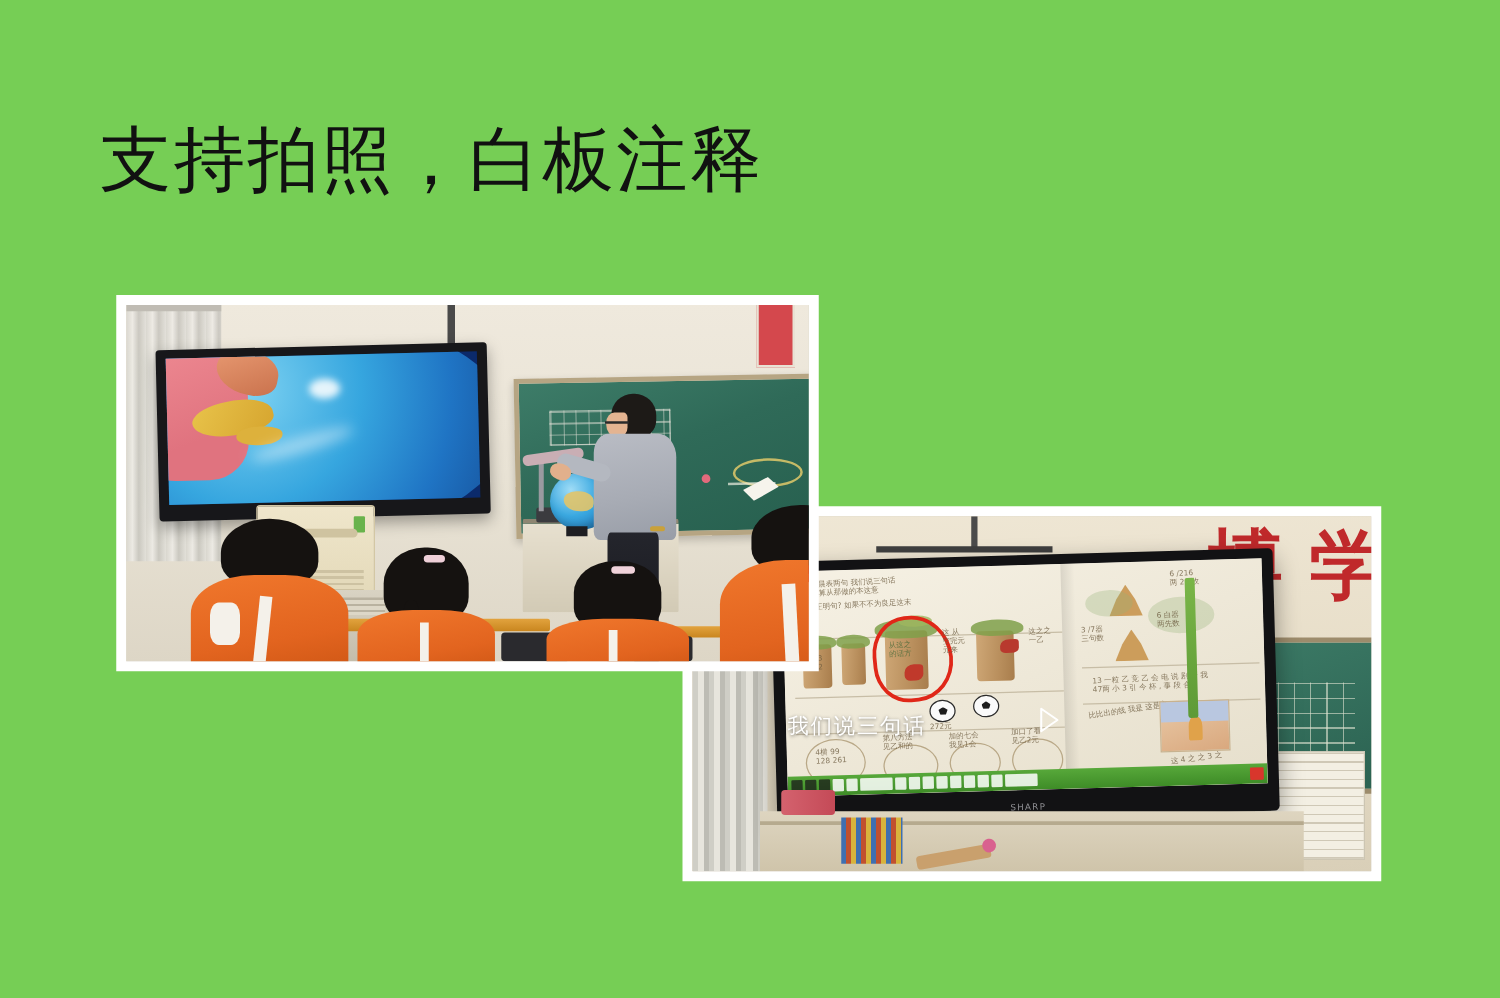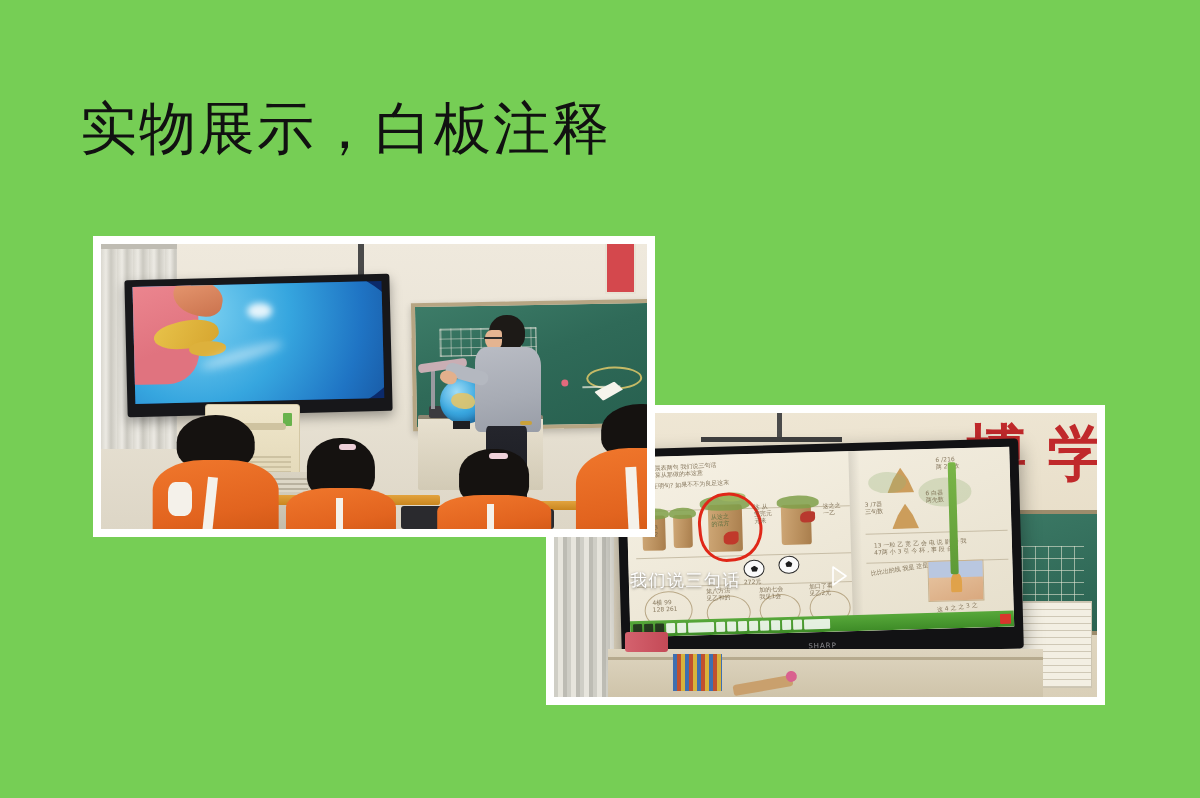--- a/index.html
+++ b/index.html
@@ -253,21 +253,21 @@
   .wb-stick{position:absolute;left:33%;bottom:2%;width:11%;height:4%;
     background:#c9a06d;border-radius:3px;transform:rotate(-10deg);}
   .wb-stick:after{content:"";position:absolute;right:-5px;top:-4px;width:11px;height:11px;
     background:#d9618f;border-radius:50%;}
 </style>
 </head>
 <body>
 
 <div class="page">
 
-  <h1 class="title">实物展示，白板注释</h1>
+  <h1 class="title">支持拍照，白板注释</h1>
 
   <div class="frame" id="photo-whiteboard">
     <div class="inner">
       <div class="wb">
         <div class="wb-wall"></div>
         <div class="wb-curtain"></div>
 
         <div class="wb-ch" id="wb-ch1">博</div>
         <div class="wb-ch" id="wb-ch2">学</div>
 

